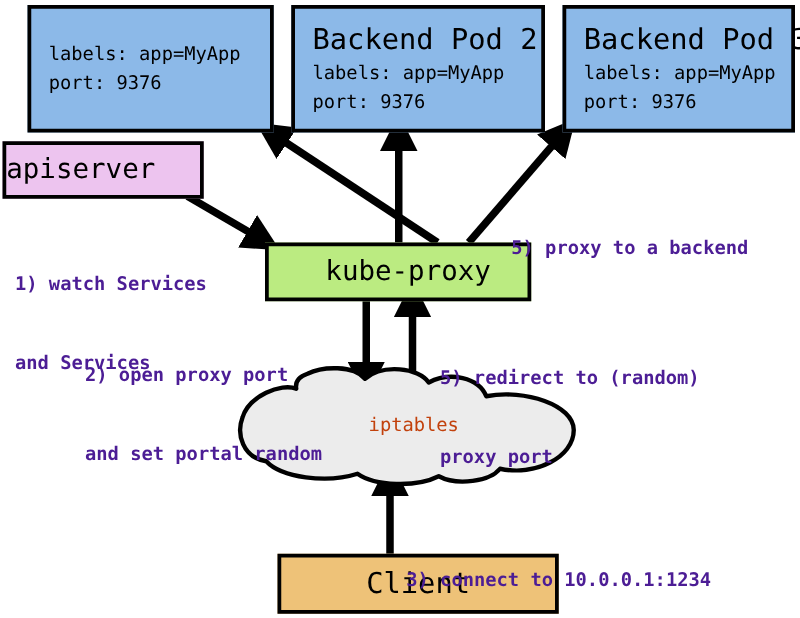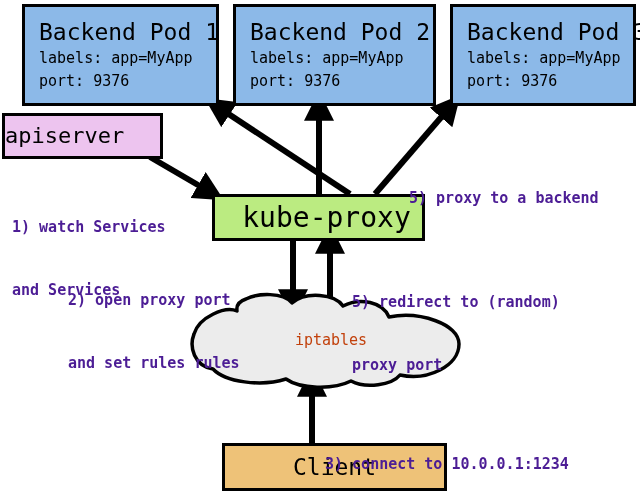--- a/index.html
+++ b/index.html
@@ -47,21 +47,21 @@
   }
   .apiserver-label {
     font-size: 22px;
     line-height: 26px;
   }
   .kubeproxy {
     background: #bbeb81;
     align-items: center;
   }
   .kubeproxy-label {
-    font-size: 28px;
+    font-size: 22px;
     line-height: 26px;
     margin-left: 16px;
   }
   .client {
     background: #eec278;
     align-items: center;
   }
   .client-label {
     font-size: 23px;
     line-height: 27px;
@@ -140,21 +140,20 @@
                C 392,385 366,389 351,381
                C 333,390 300,389 286,379
                C 261,387 225,382 213,369
                C 194,366 189,347 194,334
                C 199,317 225,306 237,311
                C 236,305 240,301 246,299 Z" fill="#ececec" stroke="#000000" stroke-width="3.5" stroke-linejoin="round"></path>
     </g>
   </svg>
 
   <div class="node pod" style="left:22px; top:4px; width:197px; height:102px;">
-    <div class="pod-title">Backend Pod 1</div>
     <div class="pod-line">labels: app=MyApp</div>
     <div class="pod-line">port: 9376</div>
   </div>
 
   <div class="node pod" style="left:233px; top:4px; width:203px; height:102px;">
     <div class="pod-title">Backend Pod 2</div>
     <div class="pod-line">labels: app=MyApp</div>
     <div class="pod-line">port: 9376</div>
   </div>
 
@@ -180,21 +179,21 @@
     <div class="client-label">Client</div>
   </div>
 
   <div class="edge-label" style="left:12px; top:175px;">
     <div>1) watch Services</div>
     <div>and Services</div>
   </div>
 
   <div class="edge-label" style="left:68px; top:248px;">
     <div>2) open proxy port</div>
-    <div>and set rules rules</div>
+    <div>and set portal random</div>
   </div>
 
   <div class="edge-label" style="left:325px; top:412px;">
     <div>3) connect to 10.0.0.1:1234</div>
   </div>
 
   <div class="edge-label" style="left:352px; top:250px;">
     <div>5) redirect to (random)</div>
     <div>proxy port</div>
   </div>

